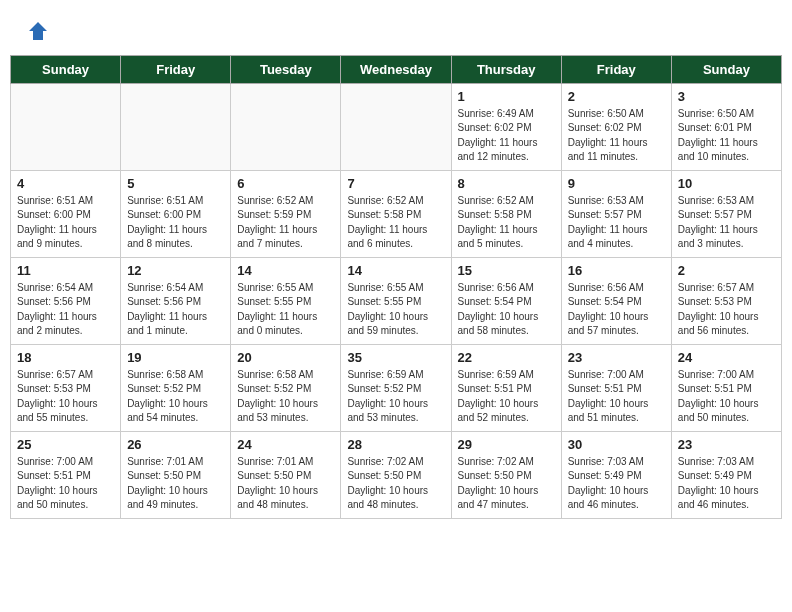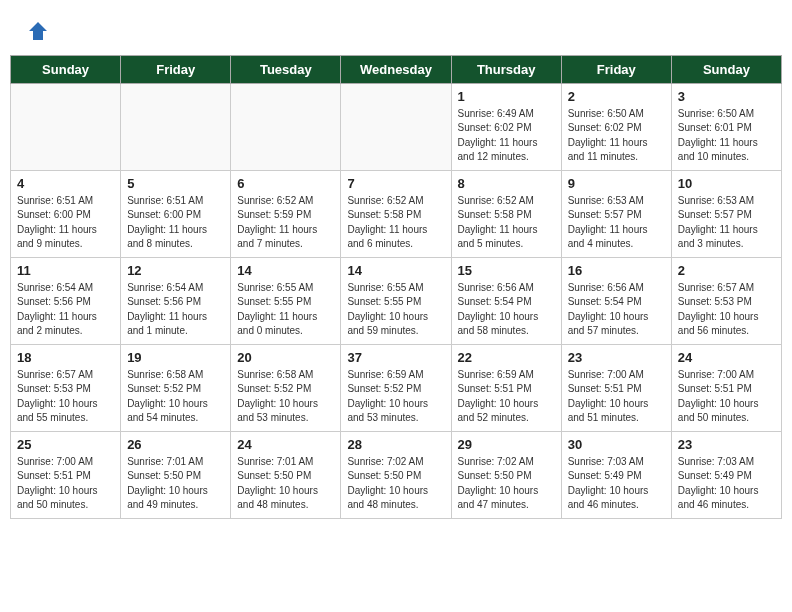--- a/index.html
+++ b/index.html
@@ -254,21 +254,21 @@
 and 54 minutes.</div>
         </td>
         <td>
           <span class="day-number">20</span>
           <div class="day-info" style="white-space: pre-line;">Sunrise: 6:58 AM
 Sunset: 5:52 PM
 Daylight: 10 hours
 and 53 minutes.</div>
         </td>
         <td>
-          <span class="day-number">37</span>
+          <span class="day-number">35</span>
           <div class="day-info" style="white-space: pre-line;">Sunrise: 6:59 AM
 Sunset: 5:52 PM
 Daylight: 10 hours
 and 53 minutes.</div>
         </td>
         <td>
           <span class="day-number">22</span>
           <div class="day-info" style="white-space: pre-line;">Sunrise: 6:59 AM
 Sunset: 5:51 PM
 Daylight: 10 hours

